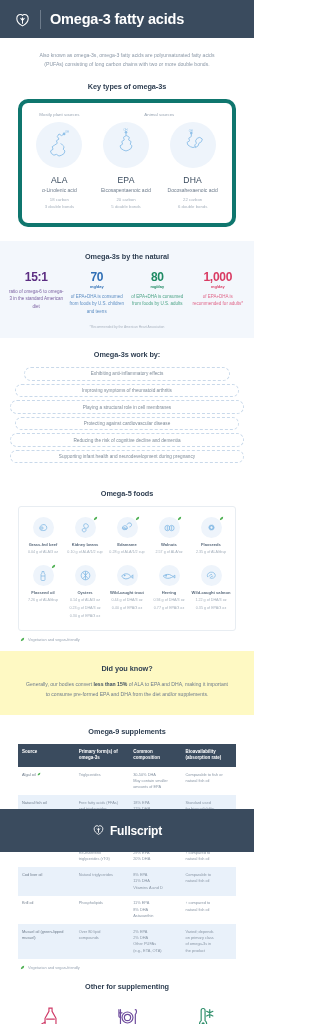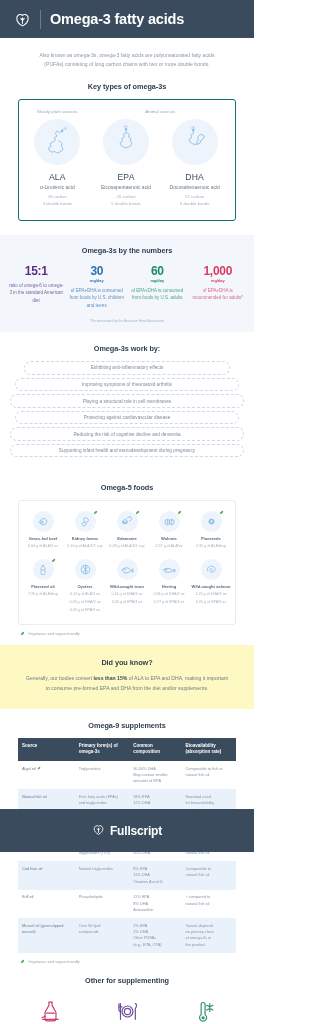--- a/index.html
+++ b/index.html
@@ -32,21 +32,21 @@
   }
 
   
   .sec-title {
     text-align:center; font-size:7.3px; font-weight:bold;
     color:#2f3f52; padding:12px 0 8px 0; letter-spacing:-0.05px;
   }
 
   
   .types-card {
-    margin:0 18px; border:1px solid #0f766e; border-radius:3px;
+    margin:0 18px; border:4px solid #0f766e; border-radius:10px;
     padding:9px 6px 12px 4px; background:#fff;
   }
   .types-srclabels { display:flex; font-size:4.4px; color:#9aa6b4; margin-bottom:5px; }
   .types-srclabels .plant { flex:0 0 33.33%; text-align:center; }
   .types-srclabels .animal { flex:0 0 66.66%; text-align:center; }
   .types-row { display:flex; }
   .type-col { flex:1; text-align:center; }
   .mol-circle {
     width:46px; height:46px; border-radius:50%;
     background:#eef4fb; margin:0 auto 7px auto;
@@ -218,33 +218,33 @@
         <div class="type-meta">
           <div>22 carbon</div>
           <div>6 double bonds</div>
         </div>
       </div>
 
     </div>
   </div>
 
   <div class="numbers-band">
-    <div class="sec-title">Omega-3s by the numbers</div>
+    <div class="sec-title">Omega-3s by the natural</div>
     <div class="numbers-row">
       <div class="num-col">
         <div class="num-big" style="color:#5b2d82">15:1</div>
         <div class="num-desc" style="color:#7a5fa0">ratio of omega-6 to omega-3 in the standard American diet</div>
       </div>
       <div class="num-col">
-        <div class="num-big" style="color:#2f6fb5">30</div>
+        <div class="num-big" style="color:#2f6fb5">70</div>
         <div class="num-unit" style="color:#2f6fb5">mg/day</div>
         <div class="num-desc" style="color:#5e8fc4">of EPA+DHA is consumed from foods by U.S. children and teens</div>
       </div>
       <div class="num-col">
-        <div class="num-big" style="color:#1e8a63">60</div>
+        <div class="num-big" style="color:#1e8a63">80</div>
         <div class="num-unit" style="color:#1e8a63">mg/day</div>
         <div class="num-desc" style="color:#4da487">of EPA+DHA is consumed from foods by U.S. adults</div>
       </div>
       <div class="num-col">
         <div class="num-big" style="color:#d93b63">1,000</div>
         <div class="num-unit" style="color:#d93b63">mg/day</div>
         <div class="num-desc" style="color:#e0678a">of EPA+DHA is recommended for adults*</div>
       </div>
     </div>
     <div class="num-foot">*Recommended by the American Heart Association</div>

